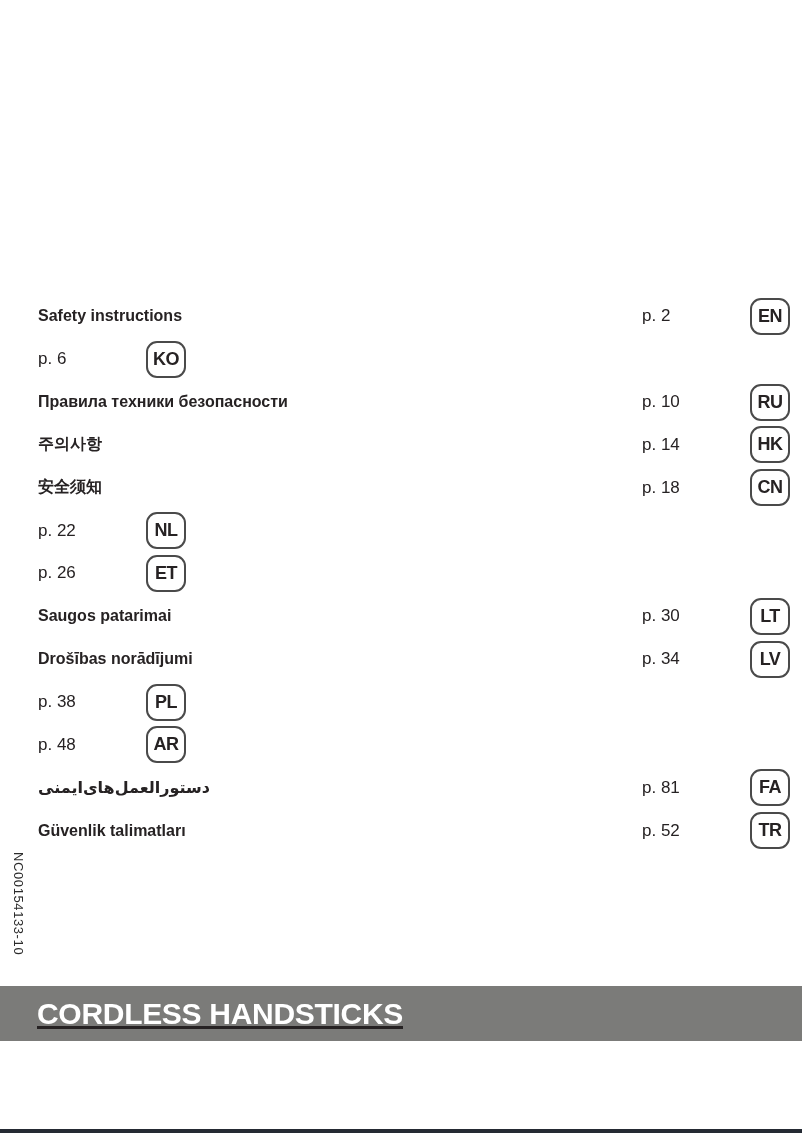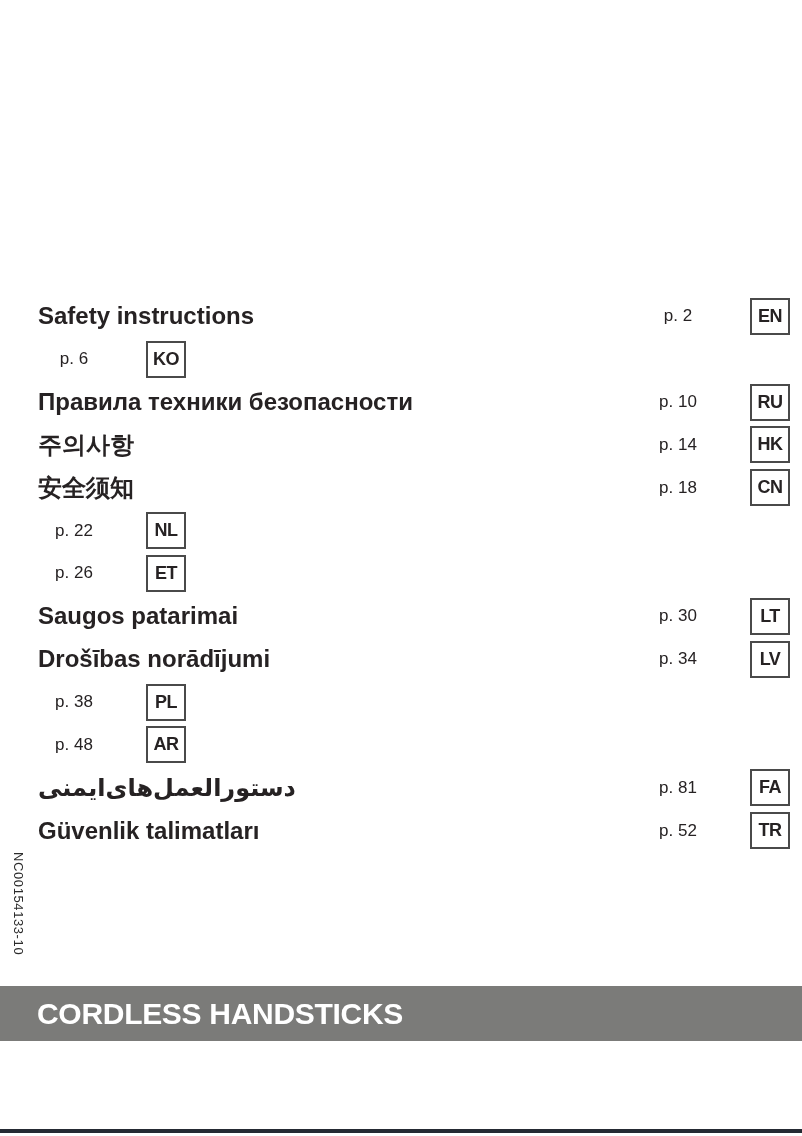--- a/index.html
+++ b/index.html
@@ -21,41 +21,41 @@
   }
 
   
   .toc{
     position:absolute;left:38px;top:295px;width:752px;
   }
   .toc-row{
     height:42.85px;display:flex;align-items:center;
   }
   .toc-label{
-    flex:1;font-weight:bold;font-size:24px;color:var(--ink,#262223);
+    flex:1;font-weight:bold;font-size:16px;color:var(--ink,#262223);
     white-space:nowrap;overflow:hidden;text-align:left;
   }
   .toc-page{
-    width:72px;text-align:center;font-size:17px;color:var(--ink,#262223);
+    width:72px;text-align:left;font-size:17px;color:var(--ink,#262223);
     flex:0 0 auto;
   }
   .lang-badge{
     flex:0 0 auto;margin-left:36px;
     width:36px;height:33px;
-    border:2.5px solid var(--badge,#4a4a4a);border-radius:0;
+    border:2.5px solid var(--badge,#4a4a4a);border-radius:11px;
     display:flex;align-items:center;justify-content:center;
     font-weight:bold;font-size:18px;letter-spacing:-.5px;
     color:var(--ink,#262223);background:#ffffff;
   }
 
   
   .banner{
     position:absolute;left:0;top:986px;width:802px;height:55px;
     background:var(--banner,#7b7b79);
-    display:flex;align-items:center;
+    display:flex;align-items:center;text-decoration:underline;
   }
   .banner-title{
     margin-left:37px;color:#ffffff;font-size:30px;font-weight:600;
     letter-spacing:-.3px;white-space:nowrap;
   }
 
   .bottom-line{
     position:absolute;left:0;top:1129px;width:802px;height:4px;
     background:var(--line,#252a33);
   }

